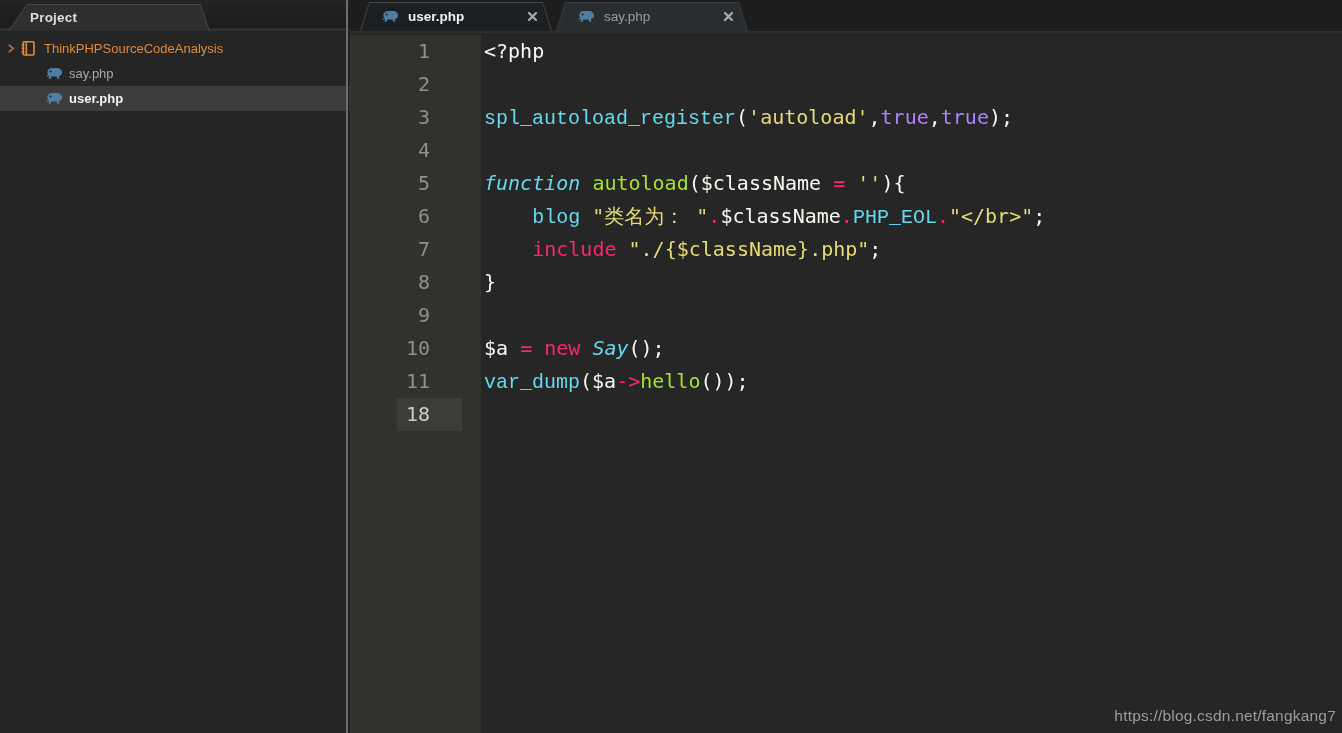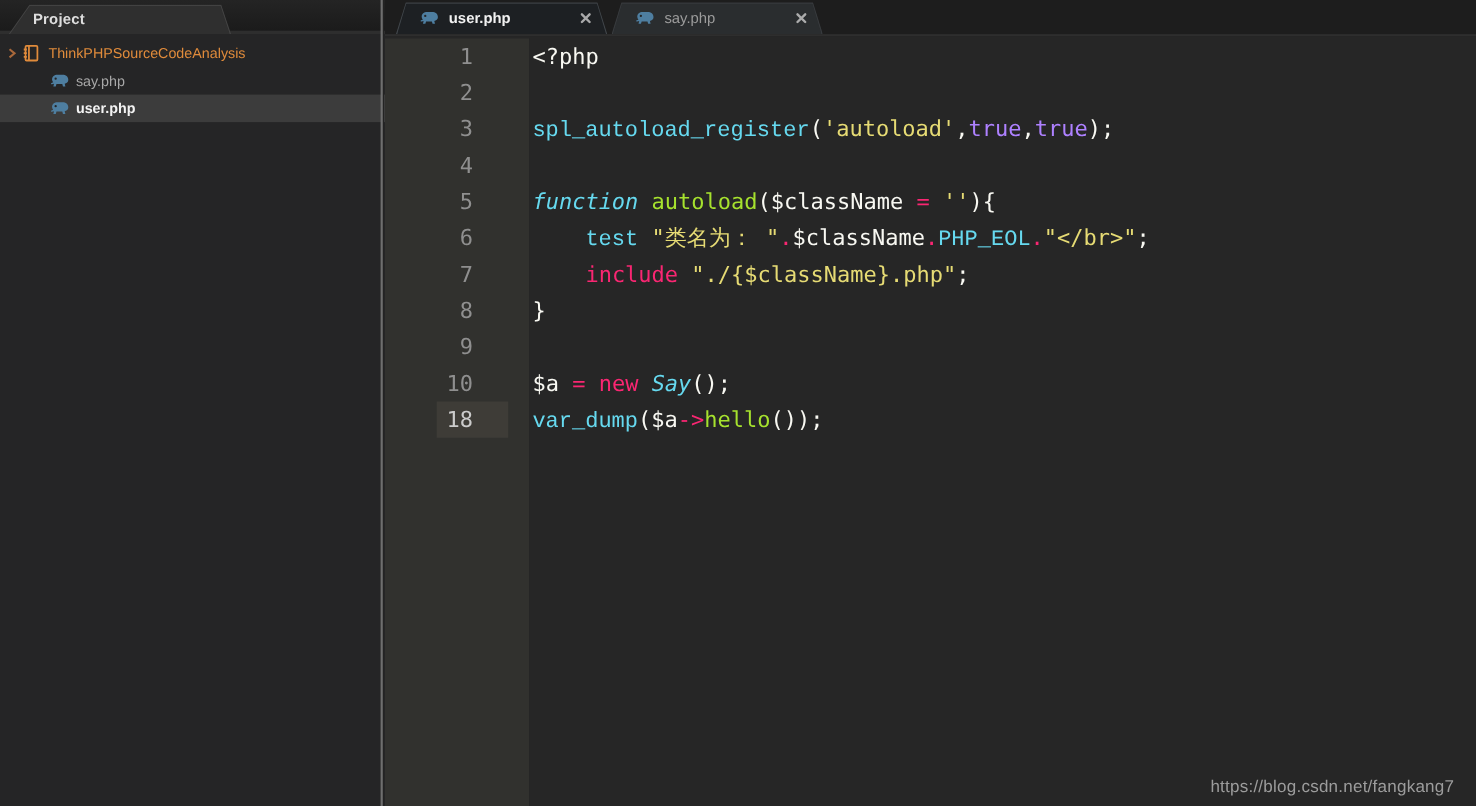--- a/index.html
+++ b/index.html
@@ -72,21 +72,21 @@
           font-family:"DejaVu Sans Mono", monospace; font-size:20px; }
   .code .cl { height:33px; line-height:33px; white-space:pre; }
   .tok-p  { color:#f8f8f2; }
   .tok-cy { color:#66d9ef;font-family:Liberation Mono, monospace; }
   .tok-cyi{ color:#66d9ef; font-style:italic; }
   .tok-g  { color:#a6e22e; }
   .tok-s  { color:#e6db74; }
   .tok-pk { color:#f92672; }
   .tok-pu { color:#ae81ff; }
 
-  .watermark { position:absolute; right:20px; bottom:8px; font-size:15.5px;
+  .watermark { position:absolute; right:6px; bottom:8px; font-size:15.5px;
                color:#9c9c9c; letter-spacing:.2px; }
 </style>
 </head>
 <body>
 
 <div id="app">
 
   <aside class="sidebar">
     <div class="sidebar-header">
       <div class="project-tab">
@@ -182,29 +182,30 @@
           <div class="ln"><span>1</span></div>
           <div class="ln"><span>2</span></div>
           <div class="ln"><span>3</span></div>
           <div class="ln"><span>4</span></div>
           <div class="ln"><span>5</span></div>
           <div class="ln"><span>6</span></div>
           <div class="ln"><span>7</span></div>
           <div class="ln"><span>8</span></div>
           <div class="ln"><span>9</span></div>
           <div class="ln"><span>10</span></div>
+          <div class="ln"><span>11</span></div>
           <div class="ln current"><span>18</span></div>
         </div>
       <div class="code" id="code">
           <div class="cl"><span class="tok-p">&lt;?php</span></div>
           <div class="cl"></div>
           <div class="cl"><span class="tok-cy">spl_autoload_register</span><span class="tok-p">(</span><span class="tok-s">'autoload'</span><span class="tok-p">,</span><span class="tok-pu">true</span><span class="tok-p">,</span><span class="tok-pu">true</span><span class="tok-p">);</span></div>
           <div class="cl"></div>
           <div class="cl"><span class="tok-cyi">function</span><span class="tok-p"> </span><span class="tok-g">autoload</span><span class="tok-p">($className </span><span class="tok-pk">=</span><span class="tok-p"> </span><span class="tok-s">''</span><span class="tok-p">){</span></div>
-          <div class="cl"><span class="tok-p">    </span><span class="tok-cy">test</span><span class="tok-p"> </span><span class="tok-s">"类名为： "</span><span class="tok-pk">.</span><span class="tok-p">$className</span><span class="tok-pk">.</span><span class="tok-cy">PHP_EOL</span><span class="tok-pk">.</span><span class="tok-s">"&lt;/br&gt;"</span><span class="tok-p">;</span></div>
+          <div class="cl"><span class="tok-p">    </span><span class="tok-cy">blog</span><span class="tok-p"> </span><span class="tok-s">"类名为： "</span><span class="tok-pk">.</span><span class="tok-p">$className</span><span class="tok-pk">.</span><span class="tok-cy">PHP_EOL</span><span class="tok-pk">.</span><span class="tok-s">"&lt;/br&gt;"</span><span class="tok-p">;</span></div>
           <div class="cl"><span class="tok-p">    </span><span class="tok-pk">include</span><span class="tok-p"> </span><span class="tok-s">"./{$className}.php"</span><span class="tok-p">;</span></div>
           <div class="cl"><span class="tok-p">}</span></div>
           <div class="cl"></div>
           <div class="cl"><span class="tok-p">$a </span><span class="tok-pk">=</span><span class="tok-p"> </span><span class="tok-pk">new</span><span class="tok-p"> </span><span class="tok-cyi">Say</span><span class="tok-p">();</span></div>
           <div class="cl"><span class="tok-cy">var_dump</span><span class="tok-p">($a</span><span class="tok-pk">-&gt;</span><span class="tok-g">hello</span><span class="tok-p">());</span></div>
           <div class="cl"></div>
         </div>
     </div>
     <div class="watermark">https://blog.csdn.net/fangkang7</div>
   </main>

